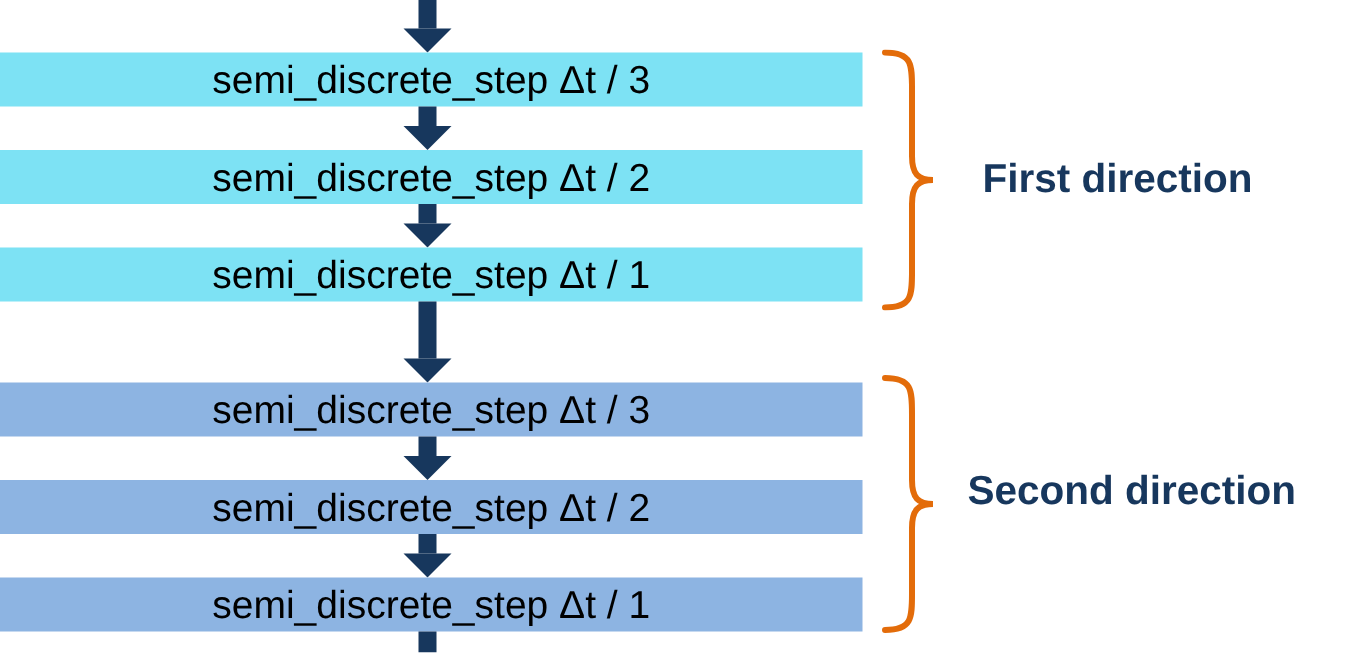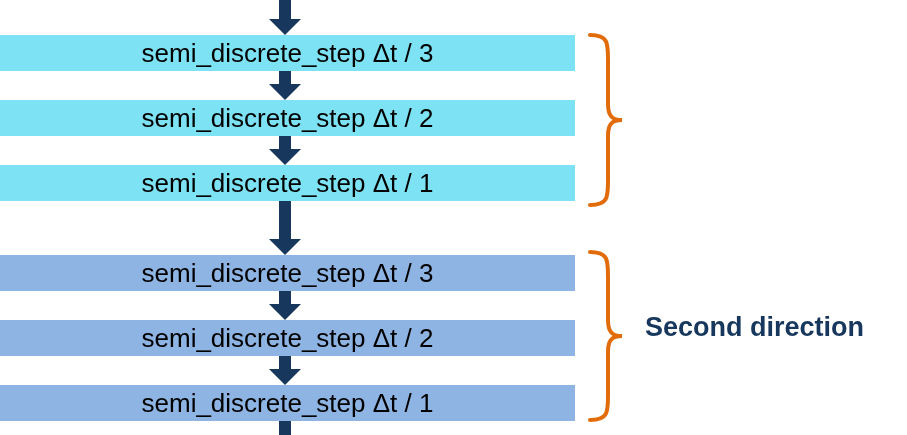--- a/index.html
+++ b/index.html
@@ -113,15 +113,16 @@
       <path d="M2,2 C20,2 20,10 20,26 L20,71 C20,83 24,87 34,87 C24,87 20,91 20,103 L20,148 C20,164 20,172 2,172" fill="none" stroke="currentColor" stroke-width="4" stroke-linecap="round"></path>
     </svg>
   </div>
 
   <div class="brace" style="top:250px">
     <svg width="36" height="172" viewBox="0 0 36 172">
       <path d="M2,2 C20,2 20,10 20,26 L20,70 C20,82 24,86 34,86 C24,86 20,90 20,102 L20,146 C20,162 20,170 2,170" fill="none" stroke="currentColor" stroke-width="4" stroke-linecap="round"></path>
     </svg>
   </div>
 
+  <div class="glabel" style="left:655px;top:104px">First direction</div>
   <div class="glabel" style="left:645px;top:312px">Second direction</div>
 
 </div>
 
 </body></html>

